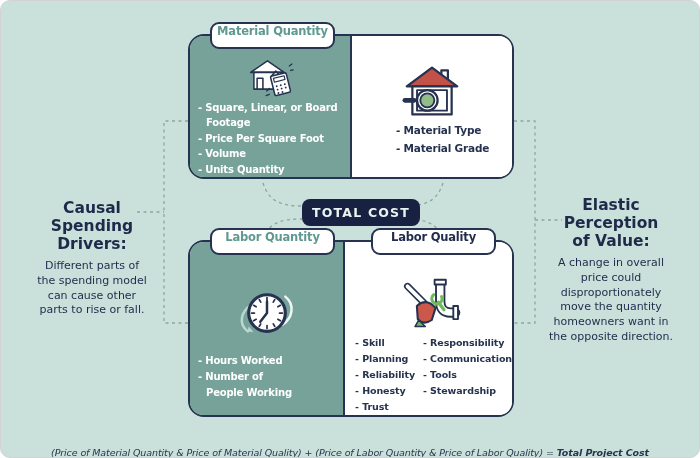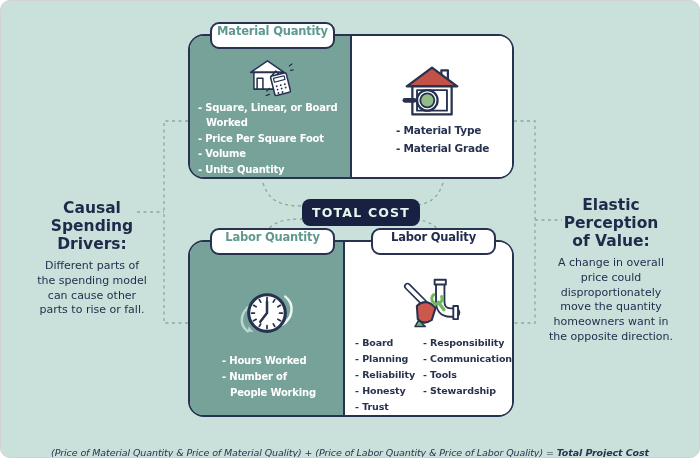--- a/index.html
+++ b/index.html
@@ -20,21 +20,21 @@
   .pill.rgt{left:181px;color:#222c4c;}
 
   
   .list{align-self:flex-start;}
   .li{font-size:10px;font-weight:600;line-height:1.55;padding-left:8px;text-indent:-8px;letter-spacing:-0.2px;}
   .li.w{color:#ffffff;}
   .li.n{color:#26324f;}
   .tl-list{margin-top:2px;margin-left:8px;width:150px;}
   .tr-list{margin-top:2px;margin-left:44px;}
   .tr-list .li{font-size:10.5px;line-height:1.7;}
-  .bl-list{margin-top:12px;margin-left:32px;}
+  .bl-list{margin-top:12px;margin-left:8px;}
   .bl-list .li{line-height:1.6;}
   .bl-list .li.wrap{max-width:94px;}
   .cols{display:flex;gap:8px;align-self:flex-start;margin-left:10px;margin-top:4px;}
   .cols .li{white-space:nowrap;font-size:9.5px;line-height:1.68;letter-spacing:-0.1px;}
 
   
   .badge{position:absolute;left:301px;top:198px;width:118px;height:27px;background:#192142;border-radius:8px;display:flex;align-items:center;justify-content:center;color:#eaf4ef;font-size:12.5px;font-weight:bold;letter-spacing:1.2px;z-index:4;}
 
   
   .note{position:absolute;text-align:center;color:#1f2a4b;}
@@ -94,21 +94,21 @@
                 <circle cx="56.5" cy="52.5" r="1.5"></circle>
                 <circle cx="63" cy="52.5" r="1.5"></circle>
               <circle cx="50" cy="58" r="1.5"></circle>
                 <circle cx="56.5" cy="58" r="1.5"></circle>
             </g>
           </g>
           <path d="M35 56 L39 52 M34 63 L39 61 M70 17 L74 14 M72 24 L76 23" fill="none" stroke-width="2"></path>
         </g>
       </svg>
       <div class="list tl-list">
-        <div class="li w">- Square, Linear, or Board Worked</div>
+        <div class="li w">- Square, Linear, or Board Footage</div>
         <div class="li w">- Price Per Square Foot</div>
         <div class="li w">- Volume</div>
         <div class="li w">- Units Quantity</div>
       </div>
     </div>
 
     <div class="half white">
       <svg class="icon" style="margin-top:26px" width="60" height="58" viewBox="0 0 64 62">
         <g stroke="#26324f" stroke-width="2.4" stroke-linejoin="round" stroke-linecap="round">
           <rect x="42" y="9" width="7" height="10" fill="#ffffff"></rect>
@@ -164,21 +164,21 @@
           <path d="M12 10 L30 28" stroke="#26324f" stroke-width="7.5"></path>
           <path d="M12 10 L30 28" stroke="#ffffff" stroke-width="4"></path>
           <path d="M22 31 Q32 22 42 33 L38 46 Q29 52 23 45 Z" fill="#cc584c" stroke="#26324f" stroke-width="2.2"></path>
           <path d="M24 46 L31 53 L20 53 Z" fill="#70b95c" stroke="#26324f" stroke-width="1.6"></path>
           <path d="M40 19 A5.5 5.5 0 1 0 48.5 21" stroke="#70b95c" stroke-width="3.4" fill="none"></path>
           <path d="M45 27 L51 35" stroke="#70b95c" stroke-width="3.6"></path>
         </g>
       </svg>
       <div class="cols">
         <div class="list">
-          <div class="li n">- Board</div>
+          <div class="li n">- Skill</div>
           <div class="li n">- Planning</div>
           <div class="li n">- Reliability</div>
           <div class="li n">- Honesty</div>
           <div class="li n">- Trust</div>
         </div>
         <div class="list">
           <div class="li n">- Responsibility</div>
           <div class="li n">- Communication</div>
           <div class="li n">- Tools</div>
           <div class="li n">- Stewardship</div>

